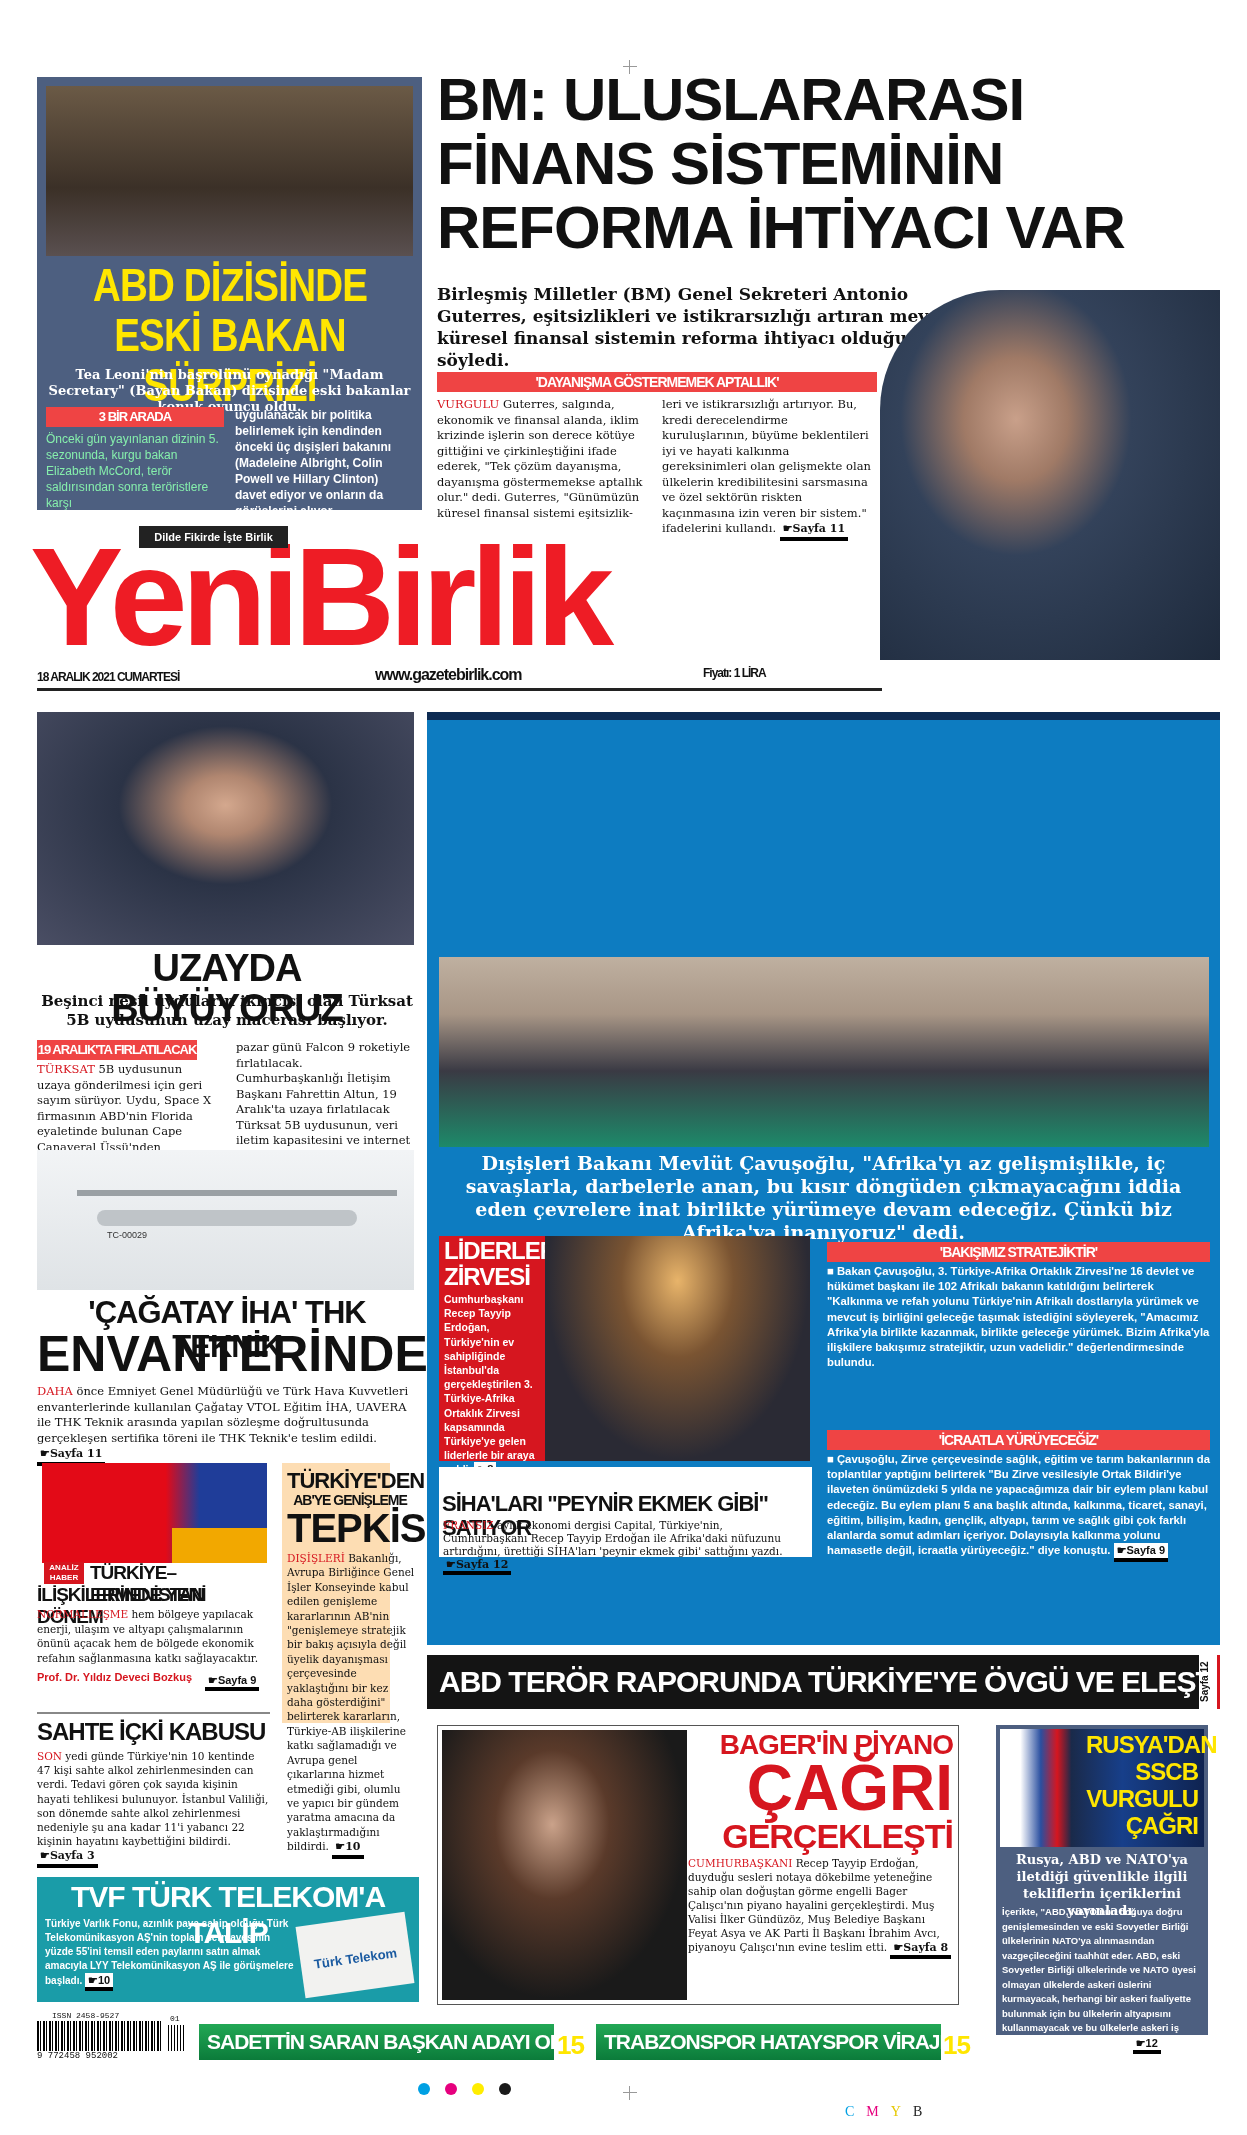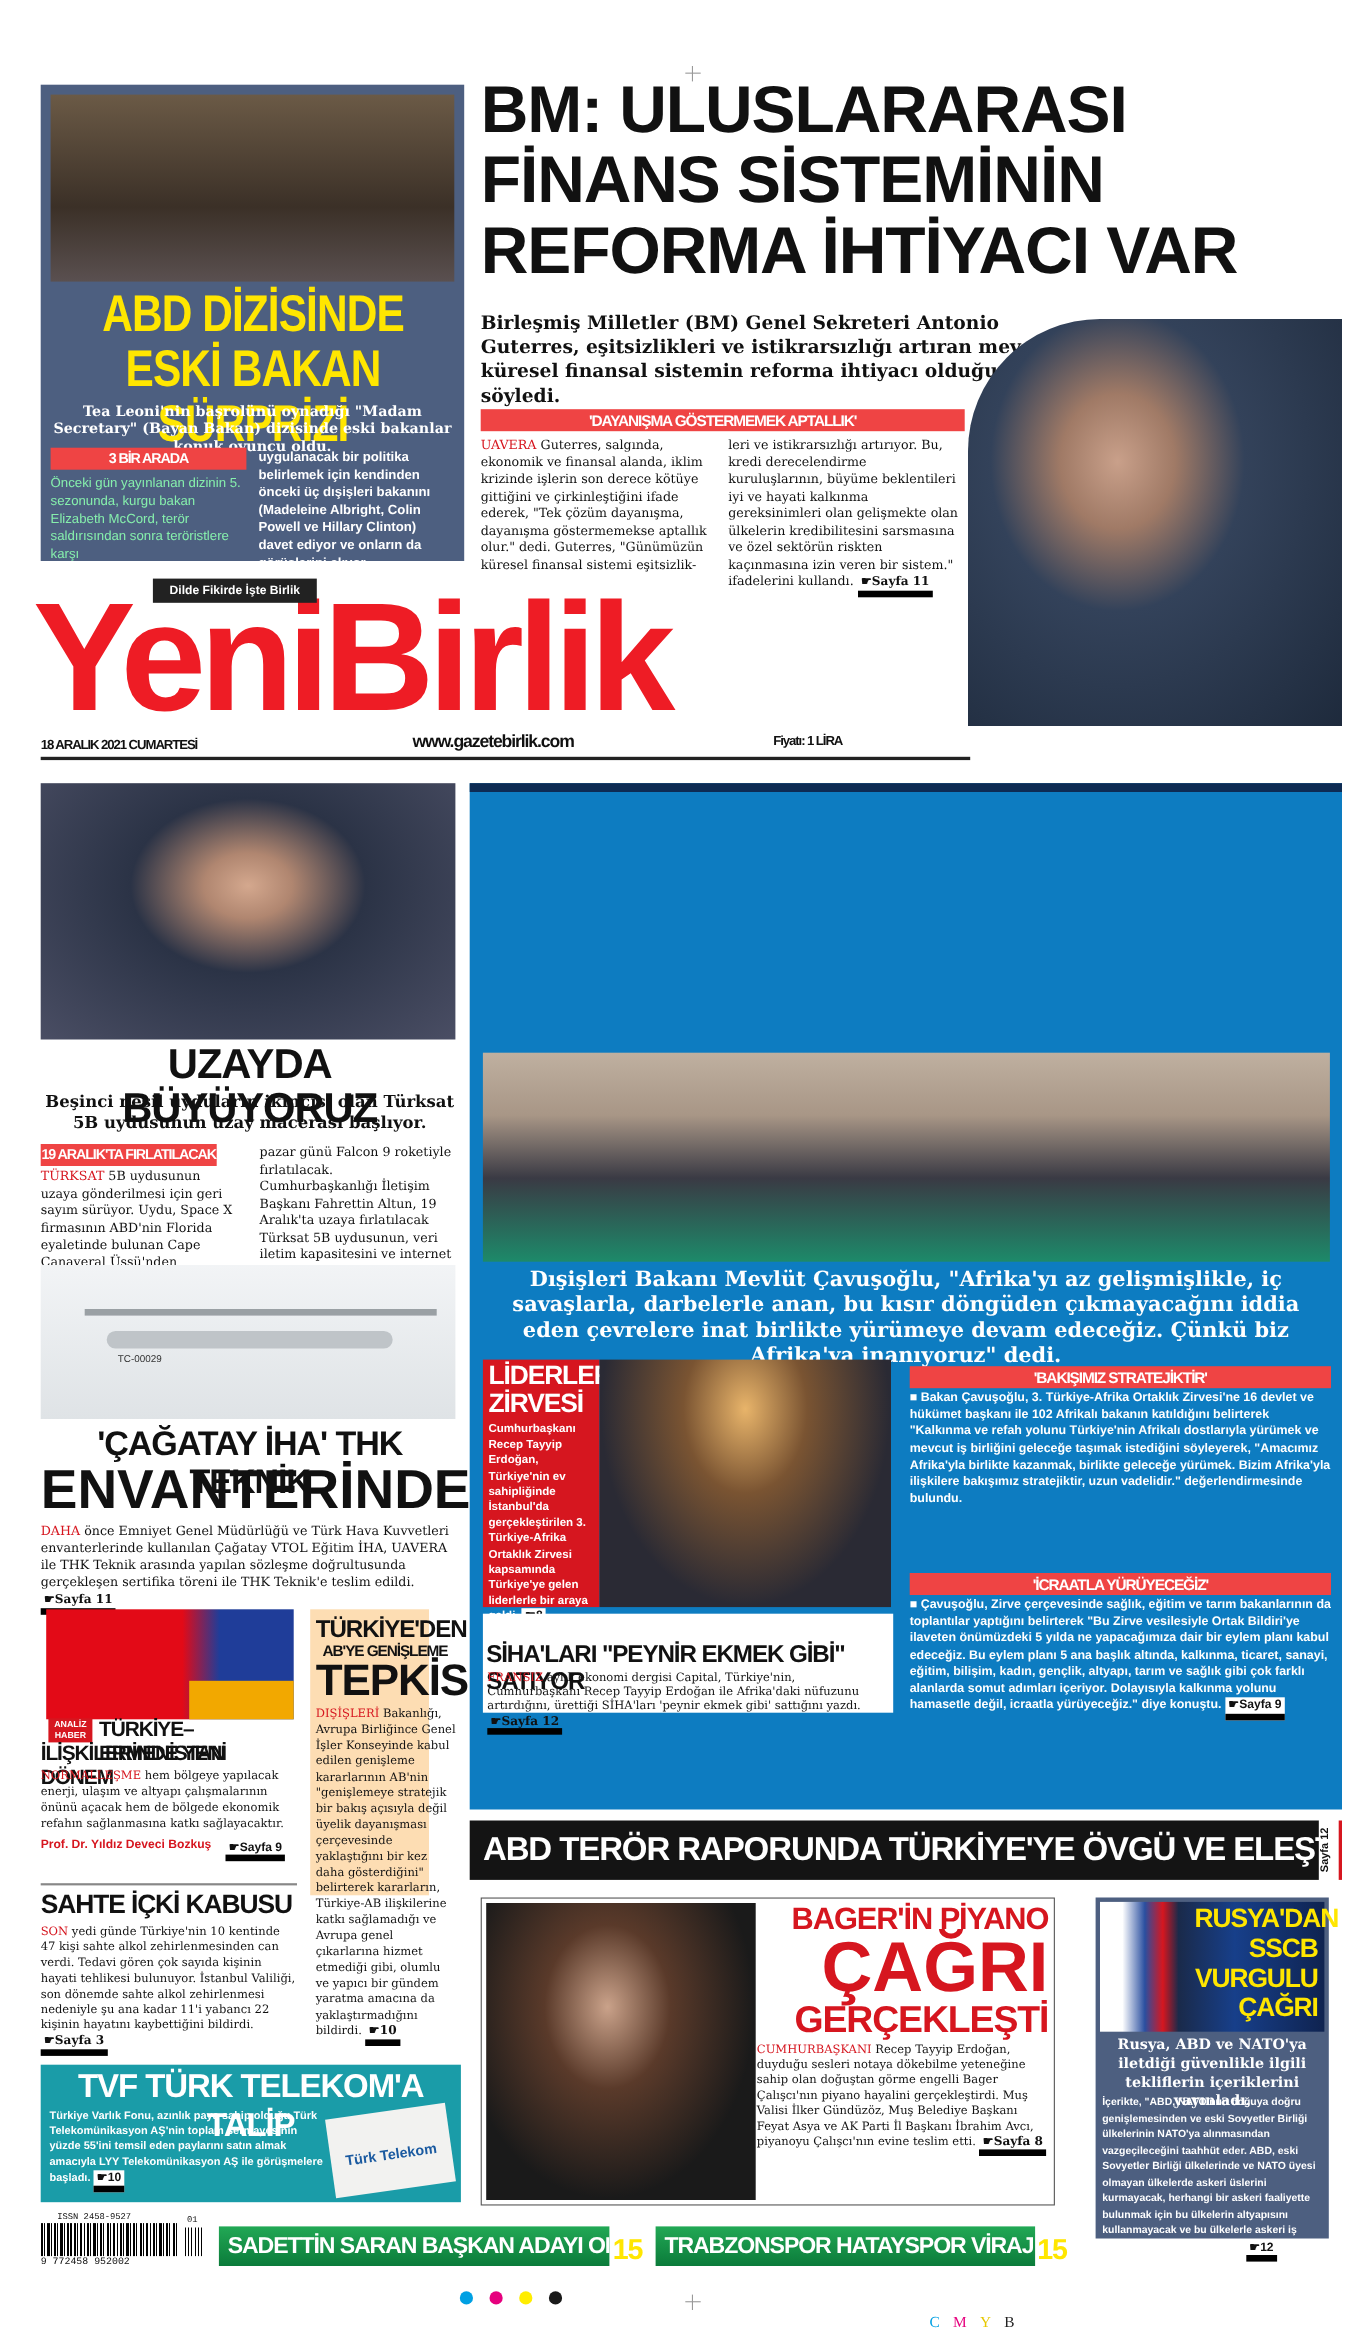--- a/index.html
+++ b/index.html
@@ -1,21 +1,21 @@
 <!DOCTYPE html>
 <html><head>
 <meta charset="utf-8">
 <style>
 *{box-sizing:border-box;margin:0;padding:0}
 body{width:1247px;height:2135px;background:#fff;position:relative;overflow:hidden;font-family:"Liberation Sans",sans-serif;color:#111}
 .abs{position:absolute}
 .cond{font-family:"Liberation Sans Narrow","Liberation Sans",sans-serif;font-weight:bold;letter-spacing:-1px}
 .serif{font-family:"DejaVu Serif","Liberation Serif",serif}
 .red{color:#d6161f}
-.ref{display:inline-block;border-bottom:6px solid #000000;font-weight:bold;font-size:11px;padding:0 3px;white-space:nowrap}
+.ref{display:inline-block;border-bottom:4px solid #000000;font-weight:bold;font-size:11px;padding:0 3px;white-space:nowrap}
 .ref::before{content:"\261B ";}
 .body-s{font-size:11.5px;line-height:15.5px}
 .redbar{background:#ef4444;color:#fff;font-weight:bold;text-align:center}
 
 #top-left{left:37px;top:77px;width:385px;height:433px;background:#4d5f80}
 #top-left .photo{left:9px;top:9px;width:367px;height:170px;background:linear-gradient(180deg,#6b5a46 0%,#3b3027 60%,#5a5050 100%)}
 #top-left h2{left:8px;top:183px;width:370px;color:#ffe600;font-size:47px;line-height:50px;text-align:center;transform:scaleX(.82);transform-origin:center}
 #top-left .deck{left:10px;top:290px;width:365px;color:#fff;font-size:13px;line-height:16px;text-align:center;font-weight:bold}
 #top-left .tag{left:9px;top:330px;width:178px;height:20px;font-size:13px;line-height:20px}
 #top-left .c1{left:9px;top:354px;width:178px;color:#86efac;font-size:12px;line-height:16px;font-weight:normal}
@@ -128,21 +128,21 @@
   <h2 class="abs cond">ABD DİZİSİNDE ESKİ BAKAN SÜRPRİZİ</h2>
   <div class="abs deck serif">Tea Leoni'nin başrolünü oynadığı "Madam Secretary" (Bayan Bakan) dizisinde eski bakanlar konuk oyuncu oldu.</div>
   <div class="abs tag redbar cond">3 BİR ARADA</div>
   <div class="abs c1">Önceki gün yayınlanan dizinin 5. sezonunda, kurgu bakan Elizabeth McCord, terör saldırısından sonra teröristlere karşı</div>
   <div class="abs c2">uygulanacak bir politika belirlemek için kendinden önceki üç dışişleri bakanını (Madeleine Albright, Colin Powell ve Hillary Clinton) davet ediyor ve onların da görüşlerini alıyor.</div>
 </div>
 
 <h1 id="bm-head" class="abs">BM: ULUSLARARASI FİNANS SİSTEMİNİN REFORMA İHTİYACI VAR</h1>
 <div id="bm-deck" class="abs serif">Birleşmiş Milletler (BM) Genel Sekreteri Antonio Guterres, eşitsizlikleri ve istikrarsızlığı artıran mevcut küresel finansal sistemin reforma ihtiyacı olduğunu söyledi.</div>
 <div id="bm-tag" class="abs redbar cond">'DAYANIŞMA GÖSTERMEMEK APTALLIK'</div>
-<div id="bm-c1" class="abs body-s serif"><span class="red">UAVERA</span><span> Guterres, salgında, ekonomik ve finansal alanda, iklim krizinde işlerin son derece kötüye gittiğini ve çirkinleştiğini ifade ederek, "Tek çözüm dayanışma, dayanışma göstermemekse aptallık olur." dedi. Guterres, "Günümüzün küresel finansal sistemi eşitsizlik-</span></div>
+<div id="bm-c1" class="abs body-s serif"><span class="red">VURGULU</span><span> Guterres, salgında, ekonomik ve finansal alanda, iklim krizinde işlerin son derece kötüye gittiğini ve çirkinleştiğini ifade ederek, "Tek çözüm dayanışma, dayanışma göstermemekse aptallık olur." dedi. Guterres, "Günümüzün küresel finansal sistemi eşitsizlik-</span></div>
 <div id="bm-c2" class="abs body-s serif"><span>leri ve istikrarsızlığı artırıyor. Bu, kredi derecelendirme kuruluşlarının, büyüme beklentileri iyi ve hayati kalkınma gereksinimleri olan gelişmekte olan ülkelerin kredibilitesini sarsmasına ve özel sektörün riskten kaçınmasına izin veren bir sistem." ifadelerini kullandı.</span> <span class="ref">Sayfa 11</span></div>
 <div id="guterres" class="abs"></div>
 
 <div id="logo" class="abs">YeniBirlik</div>
 <div id="slogan" class="abs">Dilde Fikirde İşte Birlik</div>
 <div id="date" class="abs cond">18 ARALIK 2021 CUMARTESİ</div>
 <div id="site" class="abs cond">www.gazetebirlik.com</div>
 <div id="price" class="abs cond">Fiyatı: 1 LİRA</div>
 <div id="rule" class="abs"></div>
 

